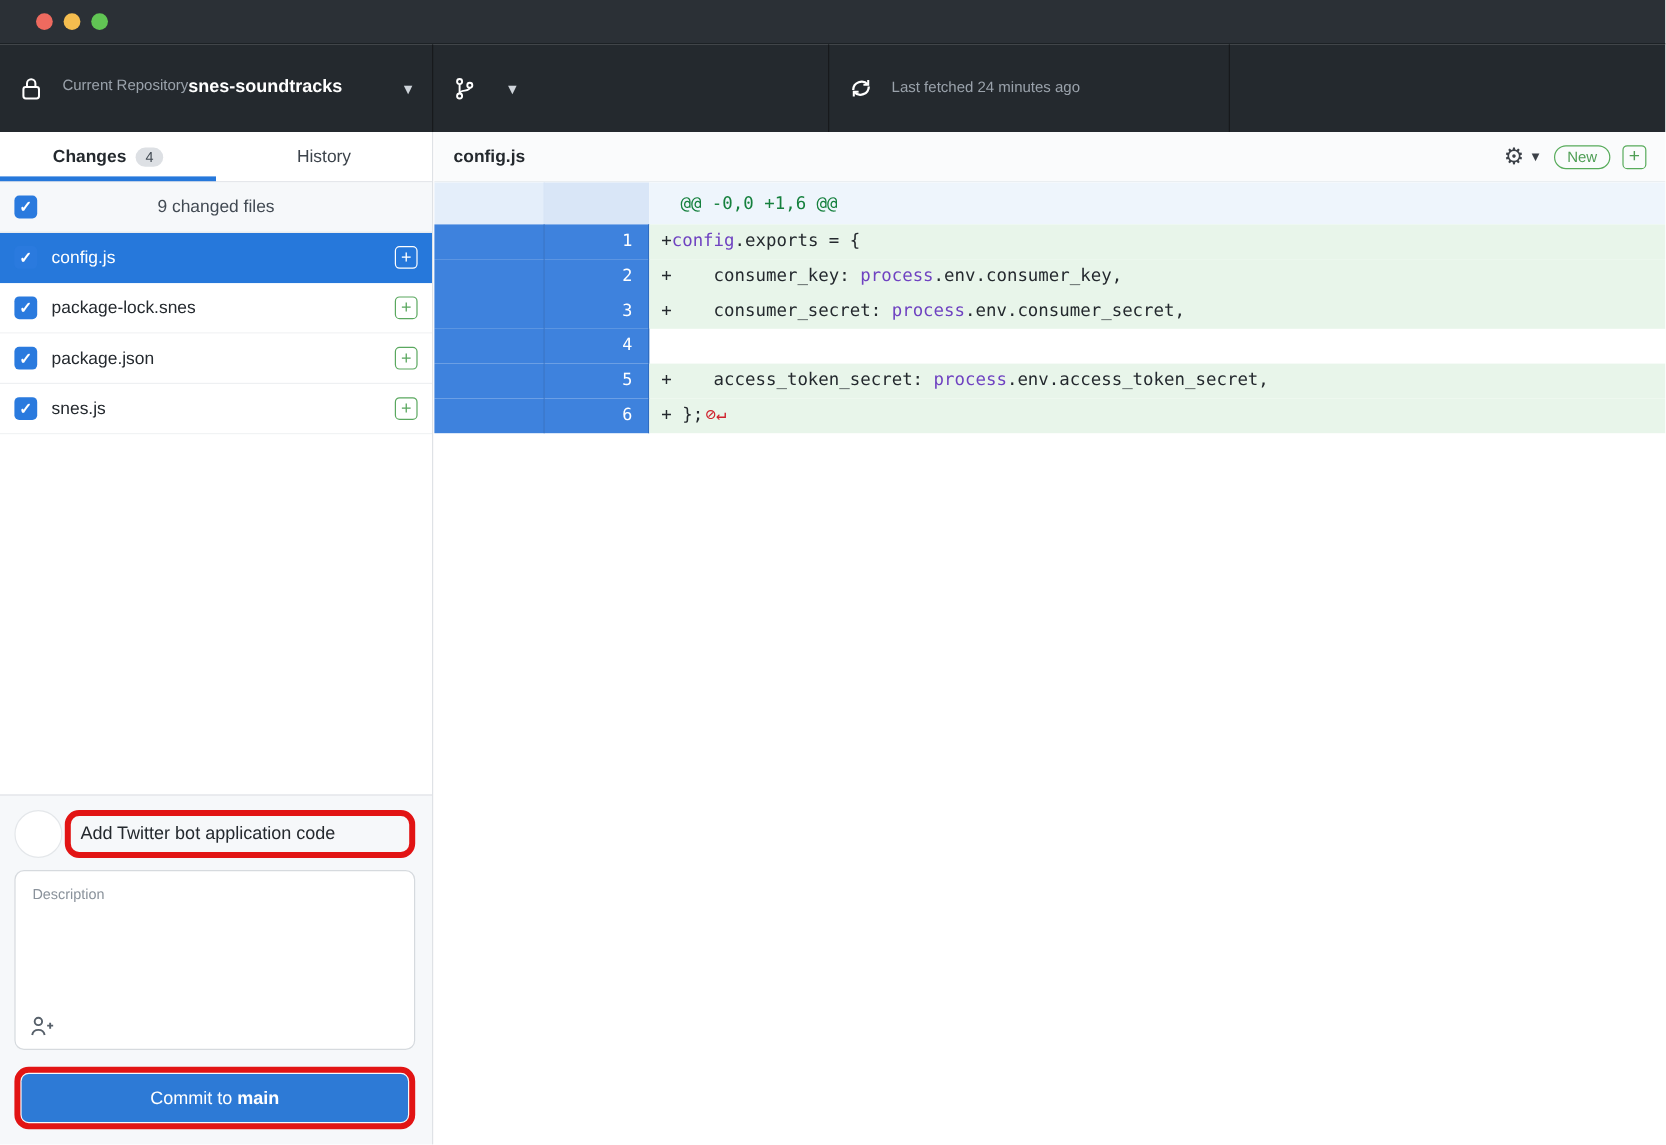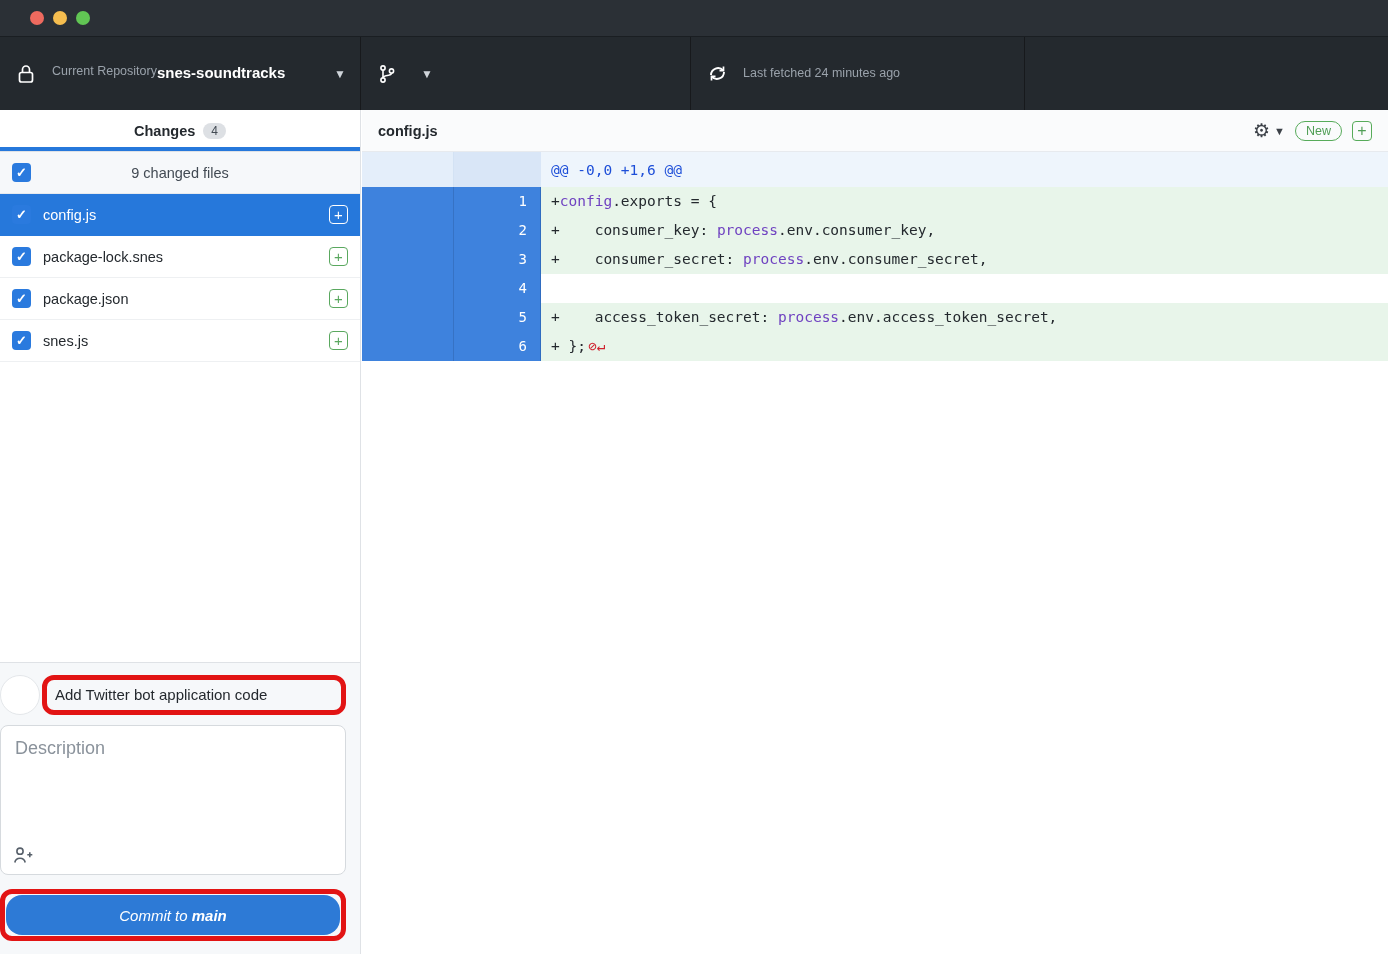--- a/index.html
+++ b/index.html
@@ -36,48 +36,48 @@
 
   .file-row { height:42px; display:flex; align-items:center; padding:0 12px; border-bottom:1px solid #eef0f2; font-size:14.5px; color:#24292e; cursor:pointer; flex:none; background:#fff; }
   .file-row .fname { flex:1; margin-left:12px; }
   .file-row.selected { background:#2678db; color:#fff; border-bottom-color:#2678db; }
   .plusbox { width:19px; height:19px; border:1.5px solid #5aa85f; border-radius:4px; color:#5aa85f; display:flex; align-items:center; justify-content:center; font-size:15px; line-height:1; flex:none; }
   .file-row.selected .plusbox { border-color:#fff; color:#fff; }
 
   .sidebar-filler { flex:1; background:#fff; }
 
   
-  .commit-panel { flex:none; height:292px; background:#f6f8fa; border-top:1px solid #dfe2e6; padding:12px 14px 0 0; display:flex; flex-direction:column; }
+  .commit-panel { flex:none; height:292px; background:#f6f8fa; border-top:1px solid #dfe2e6; padding:12px 14px 0 12px; display:flex; flex-direction:column; }
   .summary-row { display:flex; align-items:center; margin-bottom:10px; }
   .avatar { width:40px; height:40px; border-radius:50%; background:#fff; border:1px solid #e4e7ea; flex:none; }
   .red-annot { border:5px solid #e21414; border-radius:12px; }
   .summary-annot { flex:1; margin-left:2px; padding:6px 8px; background:transparent; }
   .summary-input { width:100%; border:none; outline:none; background:transparent; font-size:15px; color:#24292e; font-family:"Liberation Sans", sans-serif; }
   .desc-box { position:relative; height:150px; background:#fff; border:1px solid #d6dade; border-radius:8px; margin-bottom:14px; }
-  .desc-box textarea { width:100%; height:112px; border:none; outline:none; resize:none; background:transparent; padding:12px 14px; font-size:18px; font-family:"Liberation Sans", sans-serif; color:#24292e; }
+  .desc-box textarea { width:100%; height:112px; border:none; outline:none; resize:none; background:transparent; padding:12px 14px; font-size:12px; font-family:"Liberation Sans", sans-serif; color:#24292e; }
   .desc-box textarea::placeholder { color:#8a929b; }
   .coauthor { position:absolute; left:12px; bottom:10px; cursor:pointer; }
   .button-annot { padding:1px; }
-  .commit-btn { width:100%; height:40px; background:#2d7ad6; border:none; border-radius:16px; color:#fff; font-size:15px; font-family:"Liberation Sans", sans-serif; cursor:pointer;font-style:italic; }
+  .commit-btn { width:100%; height:40px; background:#2d7ad6; border:none; border-radius:6px; color:#fff; font-size:15px; font-family:"Liberation Sans", sans-serif; cursor:pointer; }
   .commit-btn b { font-weight:bold; }
 
   
   .diff-header { position:absolute; left:362px; top:110px; width:1026px; height:42px; background:#fafbfc; border-bottom:1px solid #e7eaee; display:flex; align-items:center; padding:0 16px; }
   .diff-title { font-size:14.5px; font-weight:bold; color:#24292e; flex:1; }
   .gear { font-size:19px; color:#3c4148; cursor:pointer; }
   .gear-caret { font-size:11px; color:#3c4148; margin:0 10px 0 4px; cursor:pointer; }
   .new-pill { border:1px solid #57ab5a; color:#4f9e55; font-size:12.5px; border-radius:11px; padding:2px 10px; margin-right:10px; }
   .hdr-plus { width:20px; height:20px; border:1.5px solid #57ab5a; border-radius:4px; color:#4f9e55; display:flex; align-items:center; justify-content:center; font-size:16px; cursor:pointer; }
 
   
   .diff-body { position:absolute; left:362px; top:152px; width:1026px; height:802px; background:#fff; font-family:"DejaVu Sans Mono", monospace; font-size:14.5px; }
   .hunk-row { display:flex; height:35px; }
   .hunk-row .g1 { width:92px; background:#e4eefa; border-right:1px solid #d3e2f4; flex:none; }
   .hunk-row .g2 { width:87px; background:#d9e6f7; flex:none; }
-  .hunk-row .hcode { flex:1; background:#eef5fc; color:#1d4ed8; display:flex; align-items:center; padding-left:10px; white-space:pre; }
+  .hunk-row .hcode { flex:1; background:#eef5fc; color:#15803d; display:flex; align-items:center; padding-left:26px; white-space:pre; }
   .code-row { display:flex; height:29px; }
   .code-row .g1 { width:92px; background:#3e82dd; border-right:1px solid #3672c4; flex:none; }
   .code-row .g2 { width:87px; background:#3e82dd; border-right:1px solid #2f6cc0; flex:none; color:#fff; text-align:right; padding-right:13px; line-height:29px; font-size:14px; }
   .code-row .ccode { flex:1; background:#e8f5ea; color:#24292e; line-height:29px; padding-left:10px; white-space:pre; }
   .kw { color:#6f42c1; }
   .nl-marker { color:#cf222e; margin-left:2px; }
 
   svg { display:block; }
 </style>
 </head>
@@ -131,20 +131,23 @@
       </span>
     </div>
   </div>
 
   <div class="sidebar">
     <div class="tabbar" id="tabbar">
         <div class="tab active">
           <span>Changes</span>
           <span class="tab-badge">4</span>
         </div>
+        <div class="tab">
+          <span>History</span>
+        </div>
       </div>
 
     <div class="files-header">
       <span class="checkbox">
           <span>✓</span>
         </span>
       <span class="fh-label">9 changed files</span>
     </div>
 
     <div id="filelist">

